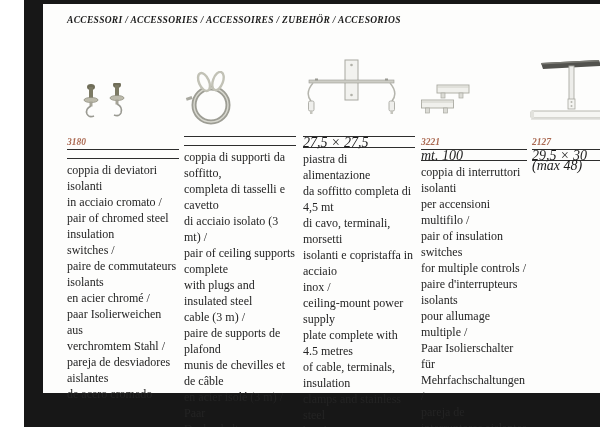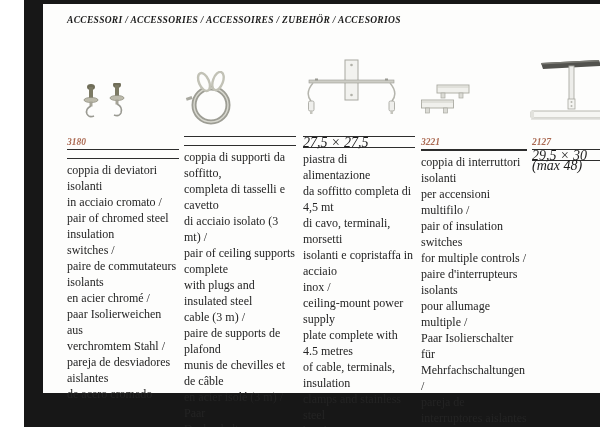--- a/index.html
+++ b/index.html
@@ -150,20 +150,21 @@
         <rect x="20" y="10" width="4" height="5" fill="#dcdcd6" stroke="#a8a8a0" stroke-width="0.7"></rect>
         <rect x="38" y="10" width="4" height="5" fill="#dcdcd6" stroke="#a8a8a0" stroke-width="0.7"></rect>
         <rect x="0.5" y="17" width="32" height="8" fill="#f0f0ec" stroke="#a8a8a0" stroke-width="0.9"></rect>
         <line x1="0.5" y1="19" x2="32.5" y2="19" stroke="#c8c8c0" stroke-width="0.8"></line>
         <rect x="4.5" y="25" width="4" height="5" fill="#dcdcd6" stroke="#a8a8a0" stroke-width="0.7"></rect>
         <rect x="22.5" y="25" width="4" height="5" fill="#dcdcd6" stroke="#a8a8a0" stroke-width="0.7"></rect>
       </svg>
     </div>
     <div class="code" style="color:#ab6a53;">3221</div>
     <div class="rule"></div>
+    <div class="dim">mt. 100</div>
     <div class="rule"></div>
     <div class="desc">coppia di interruttori isolanti
 per accensioni multifilo /
 pair of insulation switches
 for multiple controls /
 paire d'interrupteurs isolants
 pour allumage multiple /
 Paar Isolierschalter
 für Mehrfachschaltungen /
 pareja de interruptores aislantes

